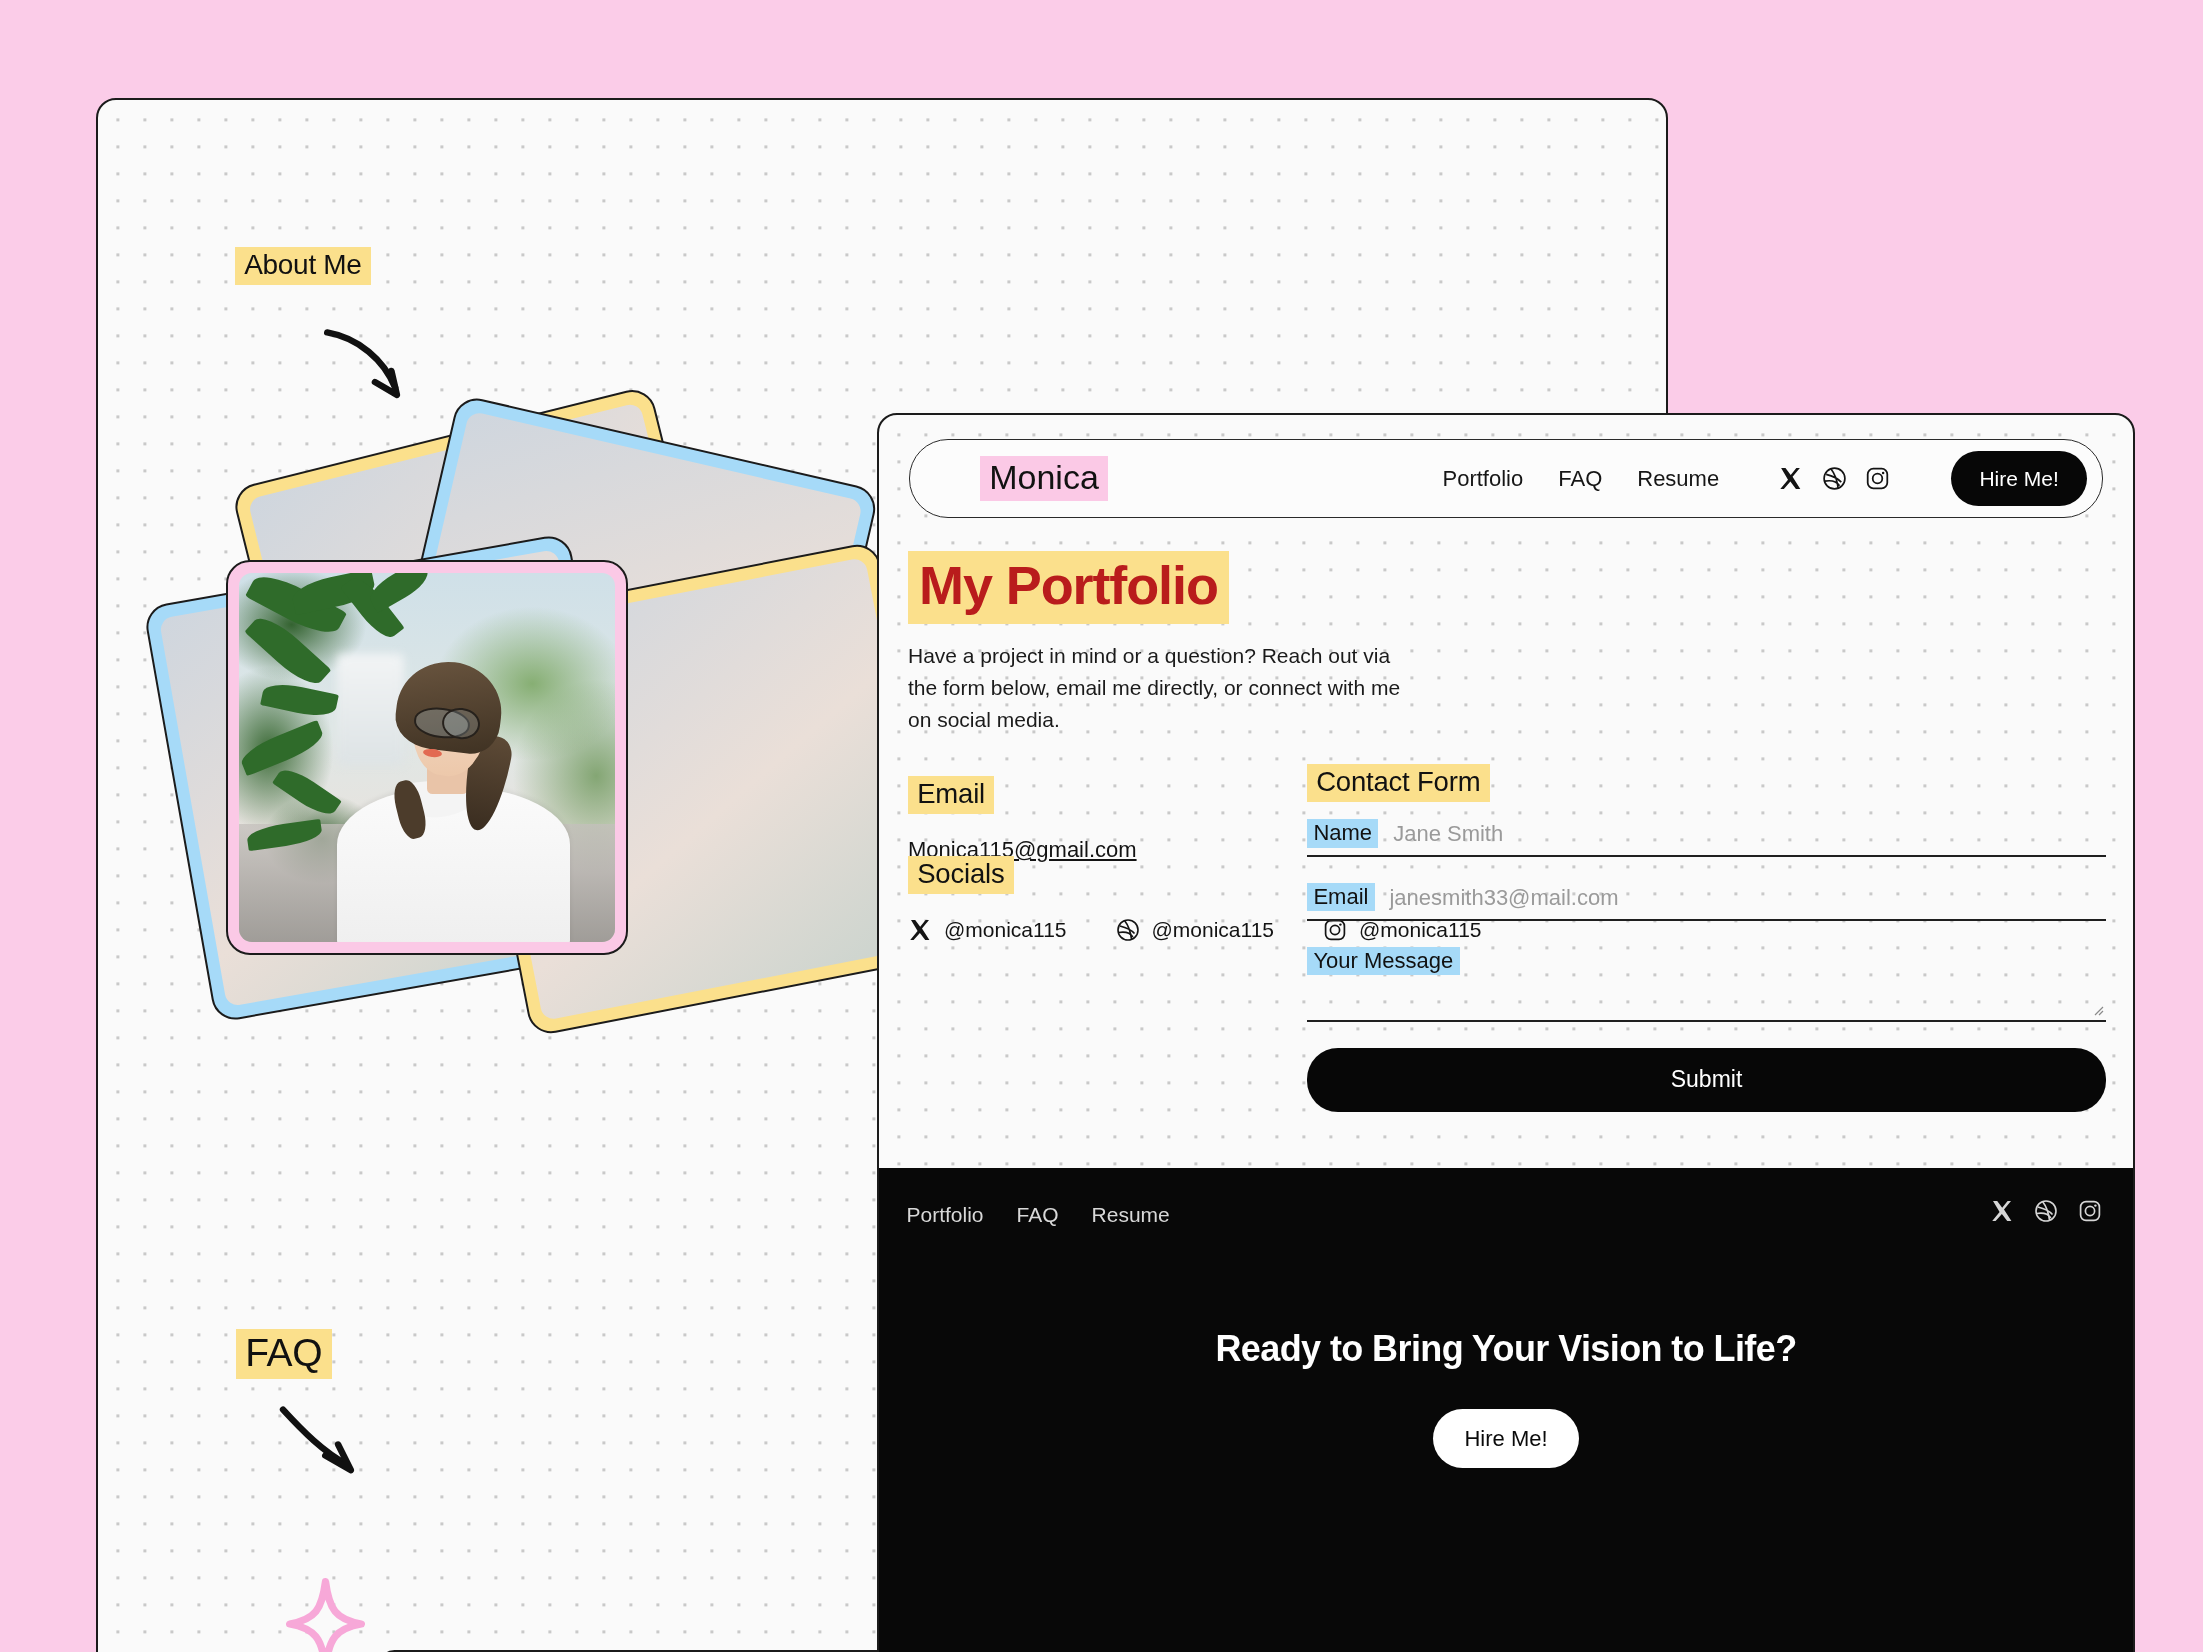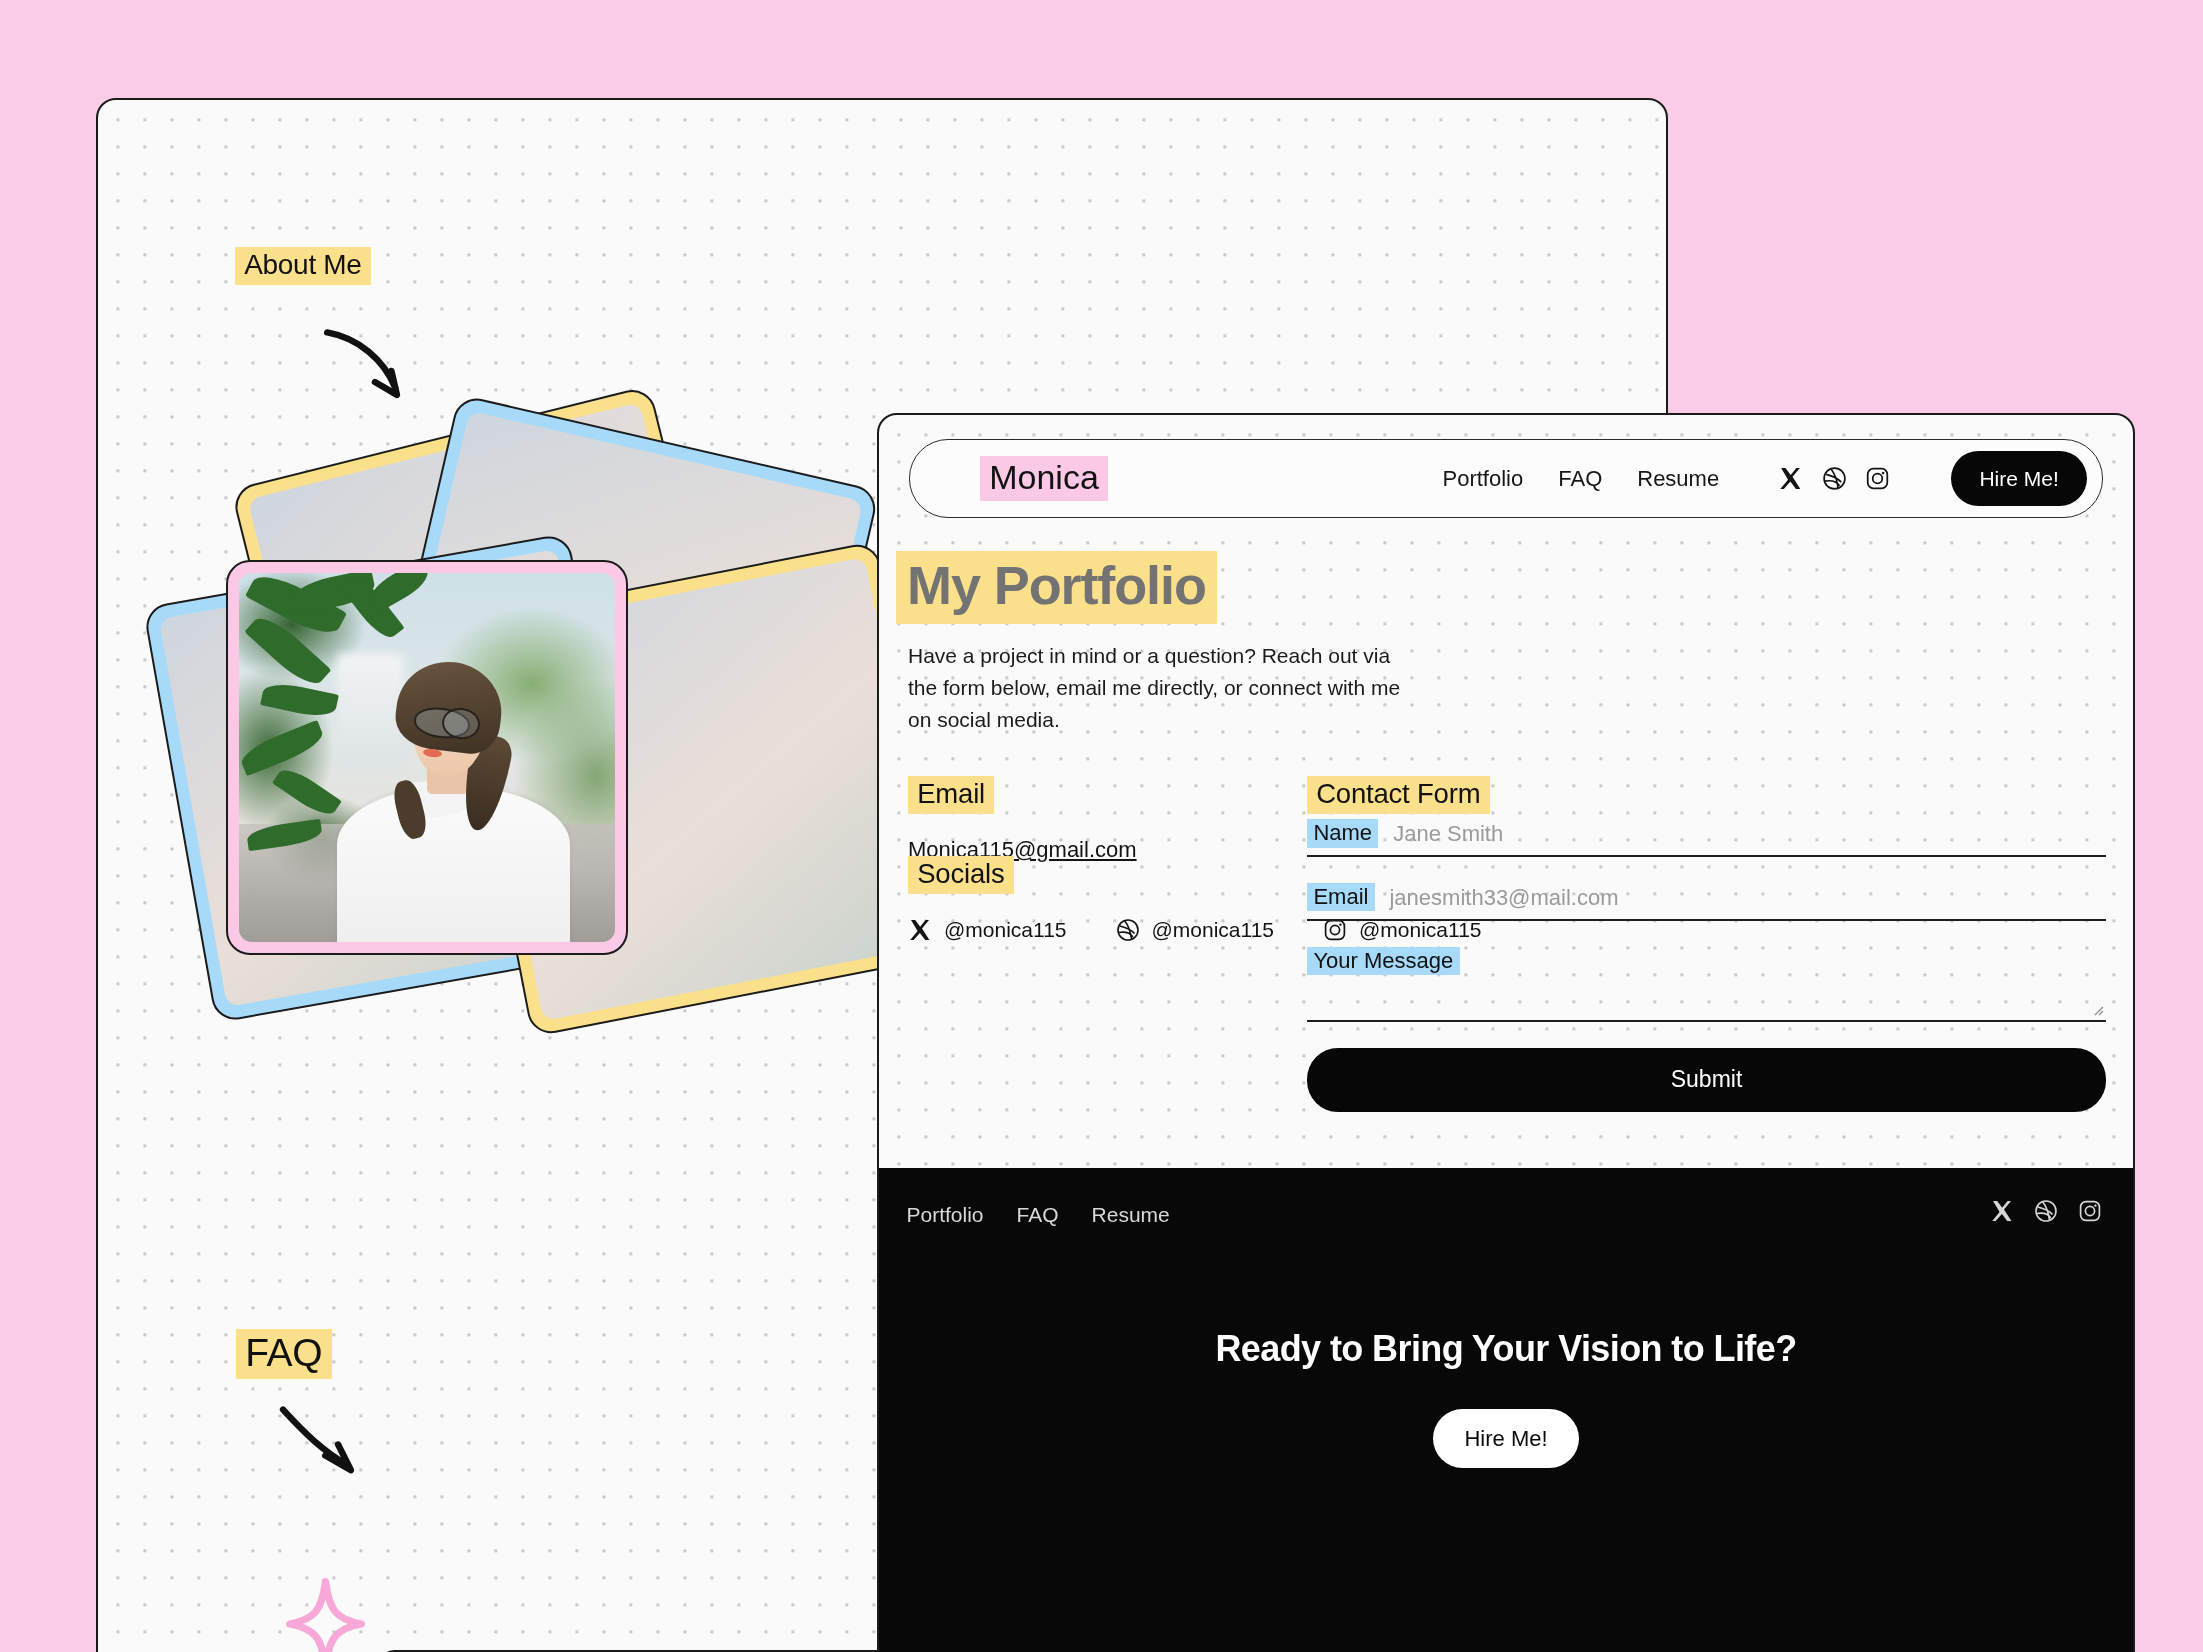--- a/index.html
+++ b/index.html
@@ -167,32 +167,32 @@
   .nav-links { margin-left: auto; display: flex; align-items: center; gap: 35px; }
   .nav-link { font-size: 22px; color: #161616; text-decoration: none; }
   .nav-socials { display: flex; align-items: center; gap: 18.4px; margin-left: 24px; }
   .hire-btn {
     margin-left: 26px; margin-right: 14.7px;
     background: #070707; color: #fff;
     font-size: 21px; border: none; border-radius: 31px;
     padding: 15.6px 28.5px; cursor: pointer; white-space: nowrap;
   }
 
-  .page-title { position: absolute; left: 17px; top: 136px; font-size: 54px; font-weight: 700; color: #737373; letter-spacing: -1.1px; }
+  .page-title { position: absolute; left: 29px; top: 136px; font-size: 54px; font-weight: 700; color: #b91c1c; letter-spacing: -1.1px; }
   .page-title .hl { padding: 2.8px 11px 8.3px 11px; }
   .intro { position: absolute; left: 29px; top: 225px; width: 496px; font-size: 21px; line-height: 1.53; color: #1b1b1b; }
 
   .sec-label { font-size: 27.5px; color: #111; letter-spacing: -0.2px; }
   .email-head { position: absolute; left: 29px; top: 361px; }
   .email-val { position: absolute; left: 29px; top: 422px; font-size: 22px; color: #131313; }
   .socials-head { position: absolute; left: 29px; top: 441px; }
   .socials-row { position: absolute; left: 29px; top: 503px; display: flex; align-items: center; gap: 49px; }
   .social-item { display: flex; align-items: center; gap: 12px; font-size: 21px; color: #131313; }
 
-  .cf-head { position: absolute; left: 428px; top: 361px; }
+  .cf-head { position: absolute; left: 428px; top: 349px; }
   .form { position: absolute; left: 428px; top: 404px; width: 799px; }
   .field { display: flex; align-items: flex-end; border-bottom: 2px solid #1f1f1f; padding-bottom: 7.3px; margin-bottom: 26px; }
   .field-label { font-size: 22px; color: #111; line-height: 1.05; padding: 1.8px 6.4px 3.7px 6.4px; background: #A6DAF8; white-space: nowrap; }
   .field-input { flex: 1; border: none; outline: none; background: transparent; font-family: inherit; font-size: 22px; color: #1a1a1a; margin-left: 14.7px; padding-bottom: 0.9px; }
   .field-input::placeholder { color: #9a9a9a; }
   .field-msg { align-items: flex-start; min-height: 75px; position: relative; }
   .field-msg .field-input { resize: none; height: 68px; line-height: 1.2; }
   .resize-grip { position: absolute; right: 1.8px; bottom: 3.7px; width: 12px; height: 12px; }
   .submit-btn {
     width: 100%; background: #070707; color: #fff;

